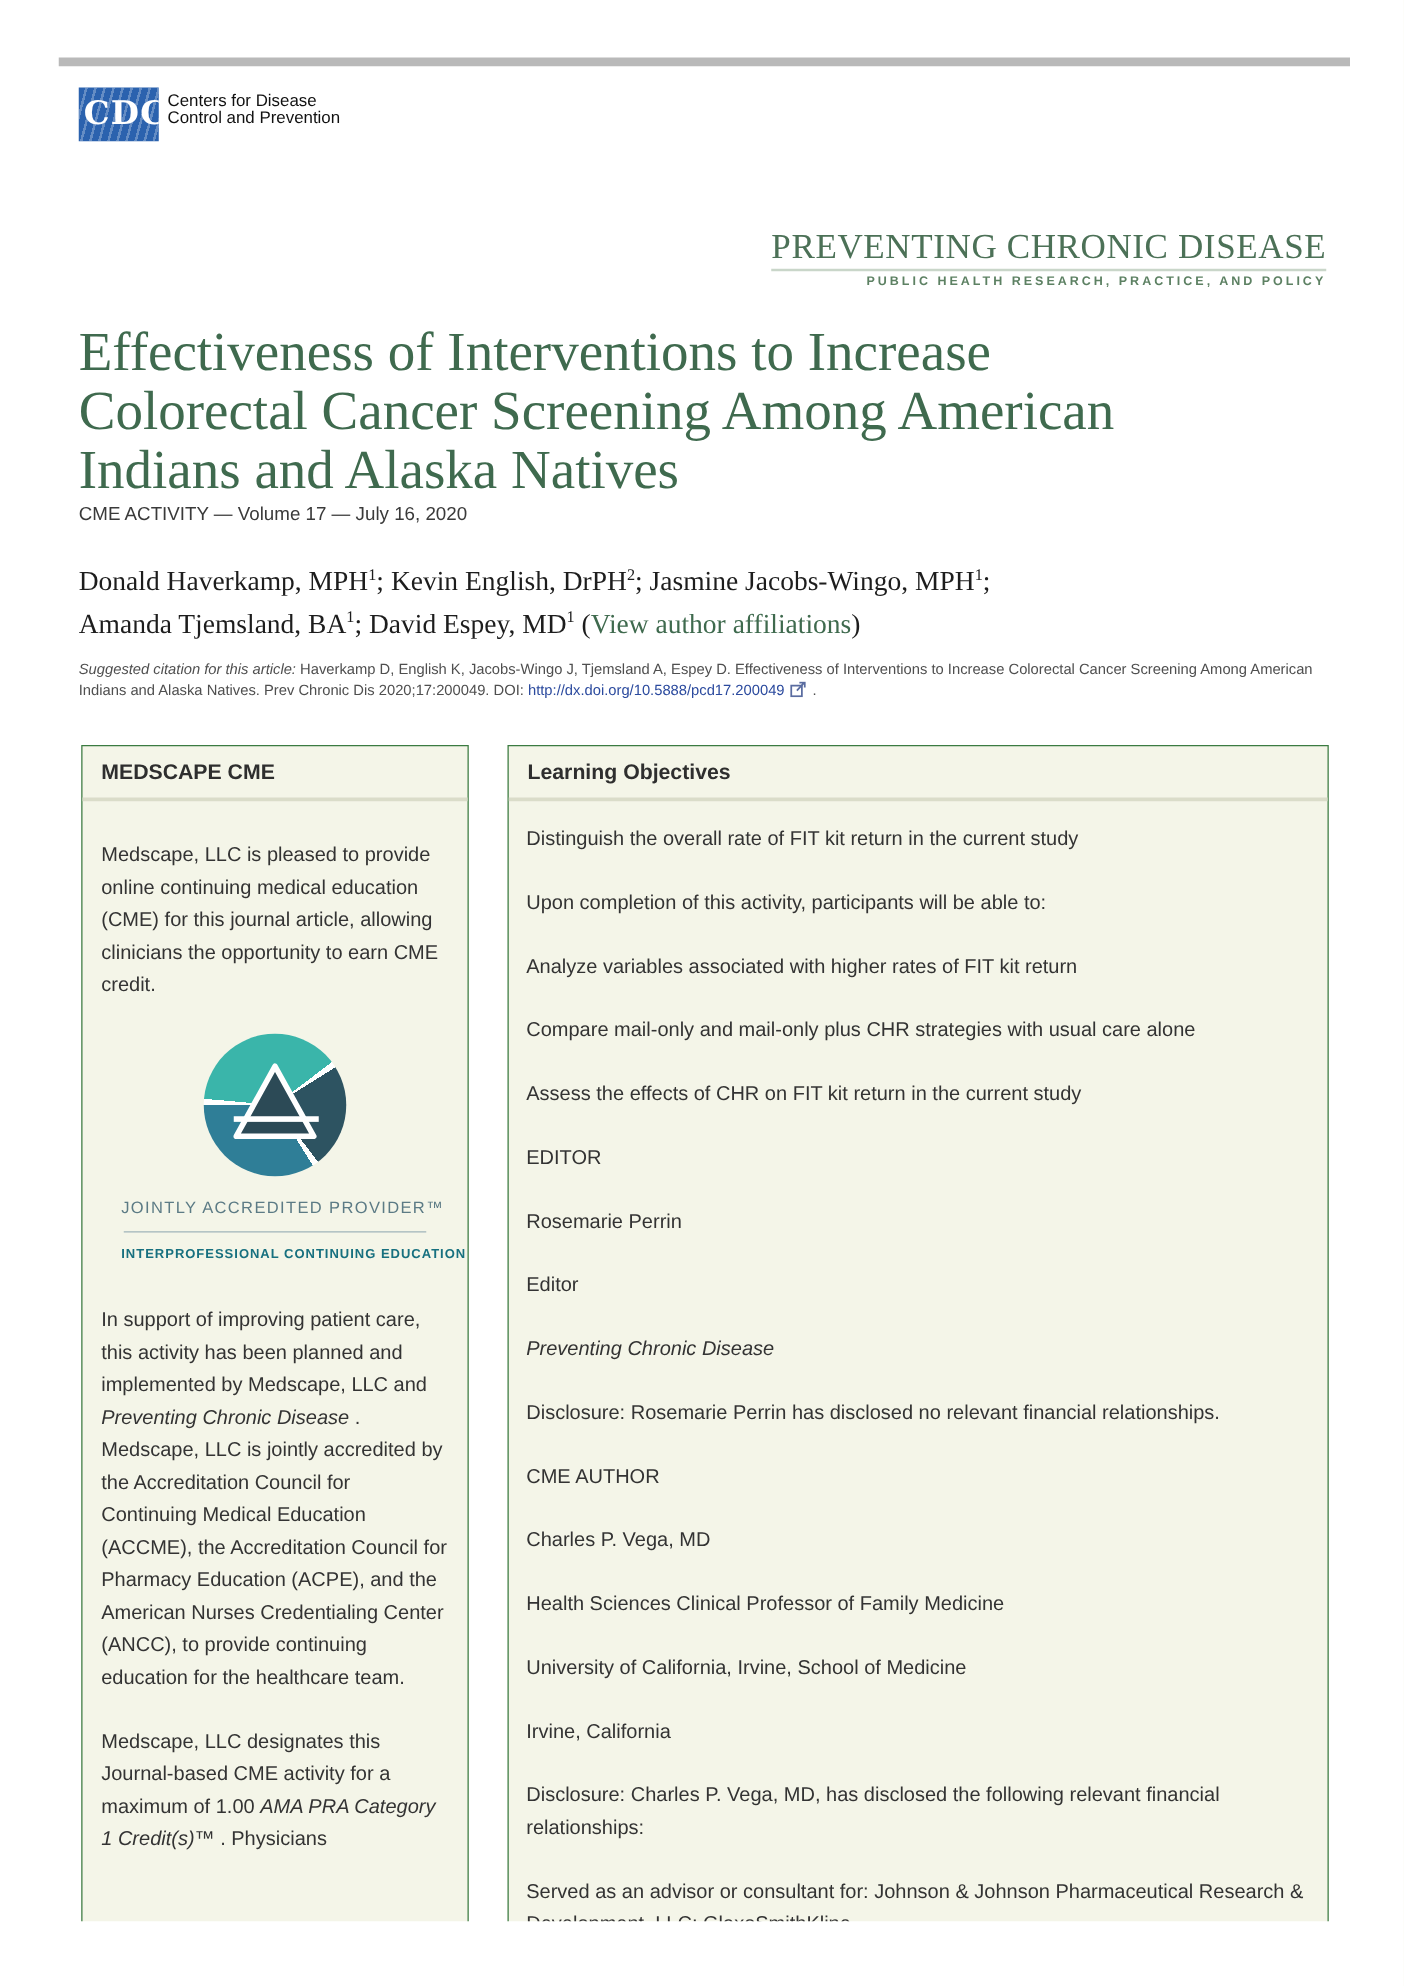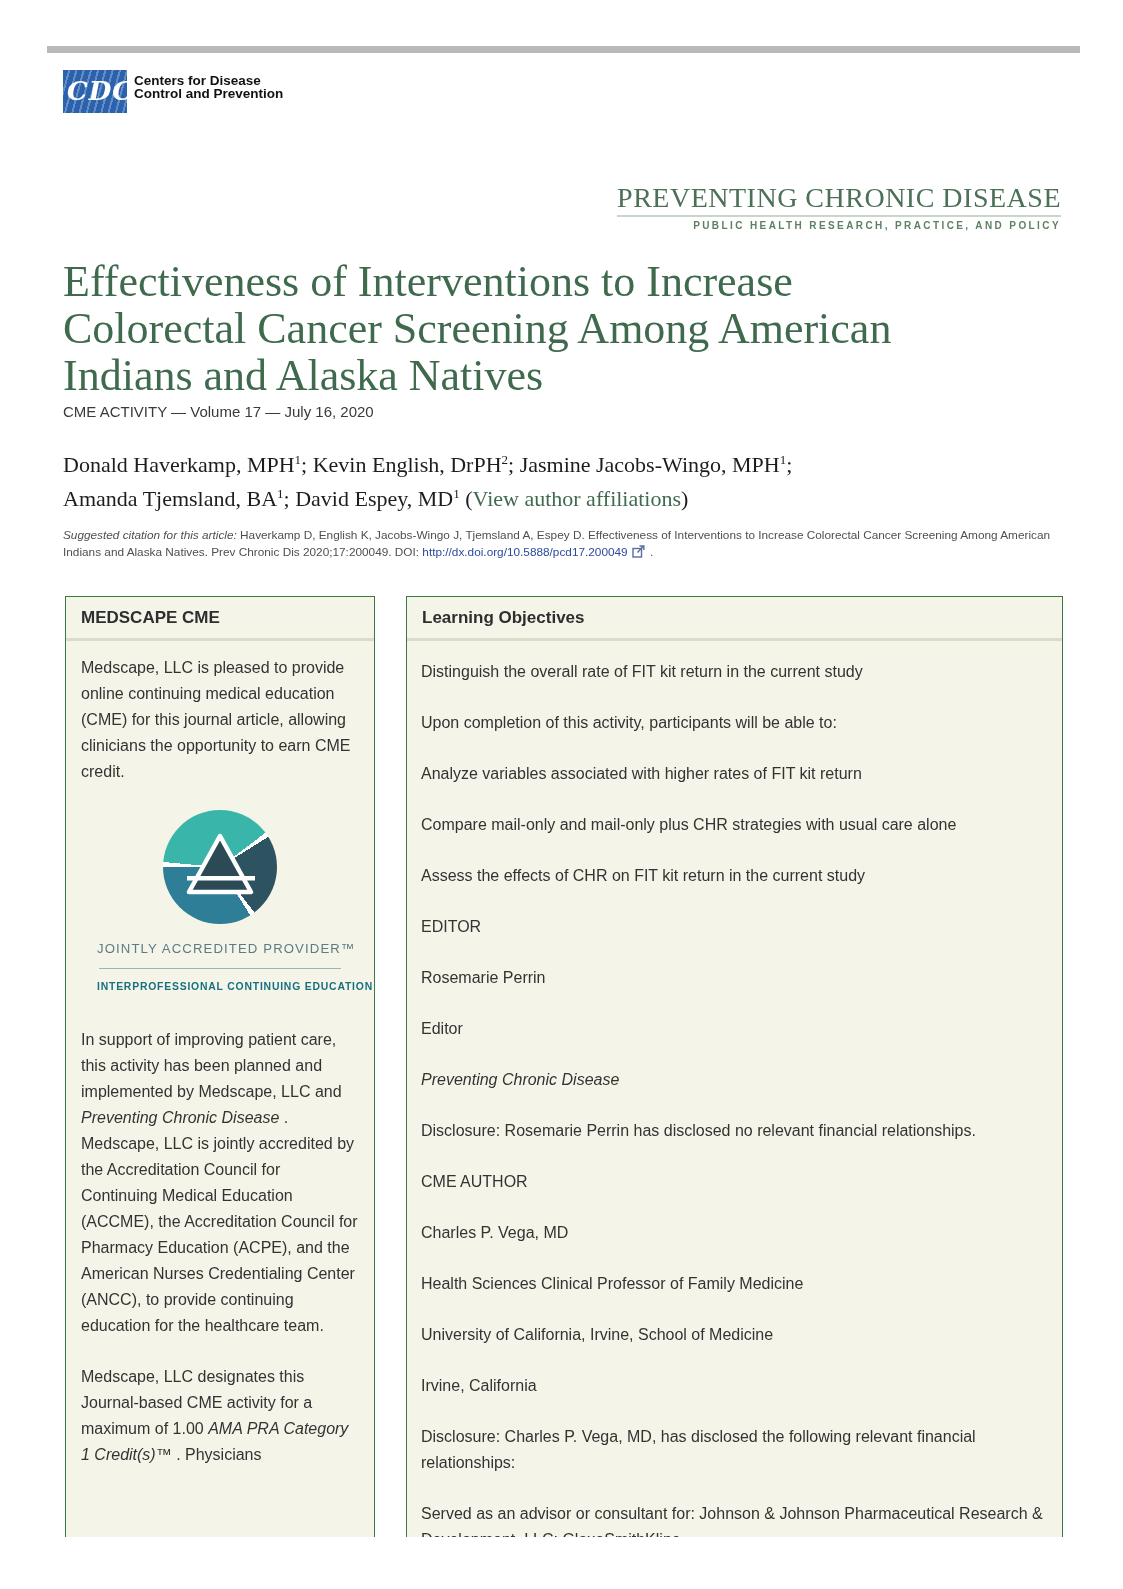--- a/index.html
+++ b/index.html
@@ -11,22 +11,22 @@
   
   .topbar{position:absolute;left:47px;top:46px;width:1033px;height:7px;background:#b9b9b9;}
 
   
   .cdc{position:absolute;left:63px;top:70px;display:flex;align-items:flex-start;cursor:pointer;}
   .cdc-box{width:64px;height:43px;background:#2b62ae;position:relative;flex:0 0 auto;overflow:hidden;}
   .cdc-box .hatch{position:absolute;inset:0;
     background:repeating-linear-gradient(105deg,transparent 0 5px,rgba(255,255,255,.55) 5px 7px);
     opacity:.5;}
   .cdc-box .acr{position:absolute;left:4px;top:6px;font-family:"DejaVu Serif",serif;
-    font-style:italic;font-weight:bold;font-size:26px;color:#fff;letter-spacing:1px;}
-  .cdc-text{margin-left:7px;font-size:13.5px;font-weight:bold;line-height:13px;color:#111;padding-top:4px;}
+    font-weight:bold;font-size:26px;color:#fff;letter-spacing:1px;}
+  .cdc-text{margin-left:7px;font-size:13.5px;font-weight:normal;line-height:13px;color:#111;padding-top:4px;}
 
   
   .masthead{position:absolute;right:62px;top:182px;text-align:right;}
   .masthead .mh-title{font-family:"Liberation Serif","DejaVu Serif",serif;font-size:28px;
     color:#4c7157;letter-spacing:.5px;display:inline-block;border-bottom:2px solid #c9d6c9;
     padding-bottom:1px;}
   .masthead .mh-sub{font-size:10px;font-weight:bold;color:#5d8163;letter-spacing:2.4px;margin-top:3px;}
 
   
   .h1{position:absolute;left:63px;top:258px;width:880px;margin:0;
@@ -43,21 +43,21 @@
   .doi-link{color:#2b4a9e;text-decoration:none;cursor:pointer;}
   .ext-ico{display:inline-block;vertical-align:-2px;margin:0 2px 0 4px;}
 
   
   .clip{position:absolute;left:0;top:596px;width:1123px;height:941px;overflow:hidden;}
   .cbox{position:absolute;top:0;background:#f4f5e8;border:1.5px solid #3b7b41;height:1400px;box-sizing:border-box;}
   .box-left{left:65px;width:310px;}
   .box-right{left:406px;width:657px;}
   .cbox-header{padding:11px 15px 10px;font-size:17px;font-weight:bold;color:#2e2e2e;
     border-bottom:3px solid #dadcc9;}
-  .cbox-body{padding:14px 15px;font-size:16px;line-height:26px;color:#333;}
+  .cbox-body{padding:31px 15px;font-size:16px;line-height:26px;color:#333;}
   .box-right .cbox-body{padding:18px 14px;}
   .cbox-body p{margin:0 0 25px;}
   .it{font-style:italic;}
 
   
   .jap{width:246px;margin:2px auto 27px;text-align:right;}
   .jap-circle{width:114px;height:114px;border-radius:50%;margin:0 auto;position:relative;
     background:conic-gradient(from -85deg,
       #3ab5aa 0deg 138deg, #ffffff 138deg 143deg,
       #2d5361 143deg 228deg, #ffffff 228deg 233deg,

